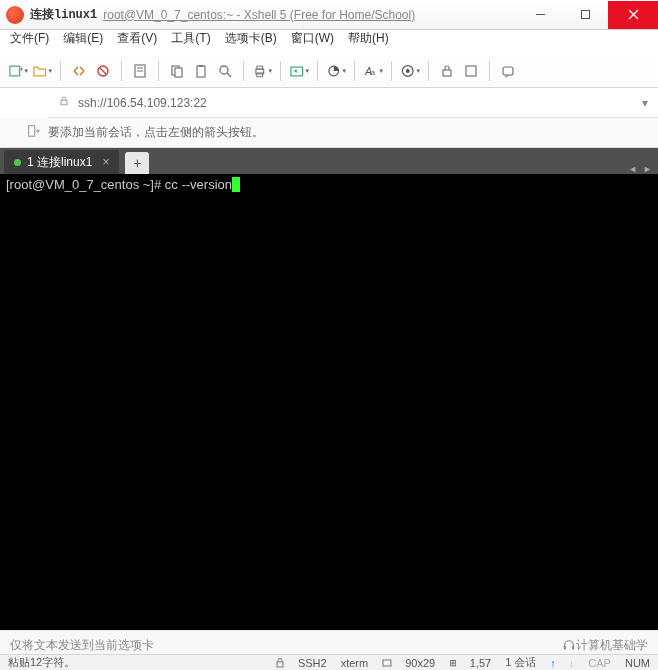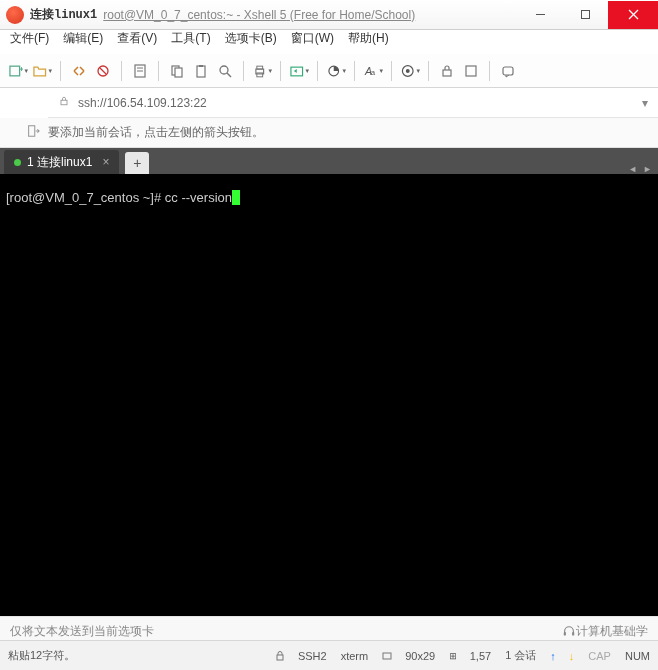--- a/index.html
+++ b/index.html
@@ -33,31 +33,31 @@
     .hint-icon { color: #888; }
     .hint-text { color: #666; }
     
     .tabbar { height: 26px; background: #505050; display: flex; align-items: flex-end; padding: 0 4px; position: relative; }
     .tab { height: 24px; background: #3a3a3a; color: #fff; display: flex; align-items: center; padding: 0 10px; gap: 6px; font-size: 12px; border-radius: 3px 3px 0 0; cursor: pointer; }
     .tab .dot { width: 7px; height: 7px; background: #4ac94a; border-radius: 50%; }
     .tab .close-x { color: #aaa; margin-left: 4px; }
     .tab-add { width: 24px; height: 22px; background: #e8e8e8; color: #555; display: flex; align-items: center; justify-content: center; margin-left: 6px; border-radius: 3px 3px 0 0; cursor: pointer; font-size: 14px; }
     .tab-nav { position: absolute; right: 6px; display: flex; gap: 6px; color: #aaa; font-size: 9px; }
     
-    .terminal { flex: 1; background: #000; color: #ccc; font-family: "Consolas", "Courier New", monospace; font-size: 13px; padding: 16px 6px; position: relative; overflow: hidden; }
+    .terminal { flex: 1; background: #000; color: #ccc; font-family: "Consolas", "Courier New", monospace; font-size: 13px; padding: 3px 6px; position: relative; overflow: hidden; }
     .term-line { white-space: pre; }
     .prompt { color: #ccc; }
     .cmd { color: #ccc; }
     .cursor { display: inline-block; width: 8px; height: 15px; background: #33ff33; vertical-align: text-bottom; }
     
     .bottom-hint { height: 24px; background: #f8f8f8; display: flex; align-items: flex-end; padding: 0 10px; color: #888; border-top: 1px solid #e5e5e5; justify-content: space-between; }
     .bottom-right { display: flex; align-items: center; }
     .headset { width: 14px; height: 14px; }
     
-    .statusbar { height: 30px; background: #f2f2f2; border-top: 1px solid #d6d6d6; display: flex; align-items: center; padding: 0 8px; font-size: 11px; color: #555; gap: 14px; }
+    .statusbar { height: 16px; background: #f2f2f2; border-top: 1px solid #d6d6d6; display: flex; align-items: center; padding: 0 8px; font-size: 11px; color: #555; gap: 14px; }
     .status-left { flex: 1; }
     .status-item { display: flex; align-items: center; gap: 13px; }
     .arrow-up { color: #1a73e8; }
     .arrow-dn { color: #fbbc04; }
   </style>
 </head>
 <body>
 
 <div class="titlebar">
   <div class="app-icon"></div>

